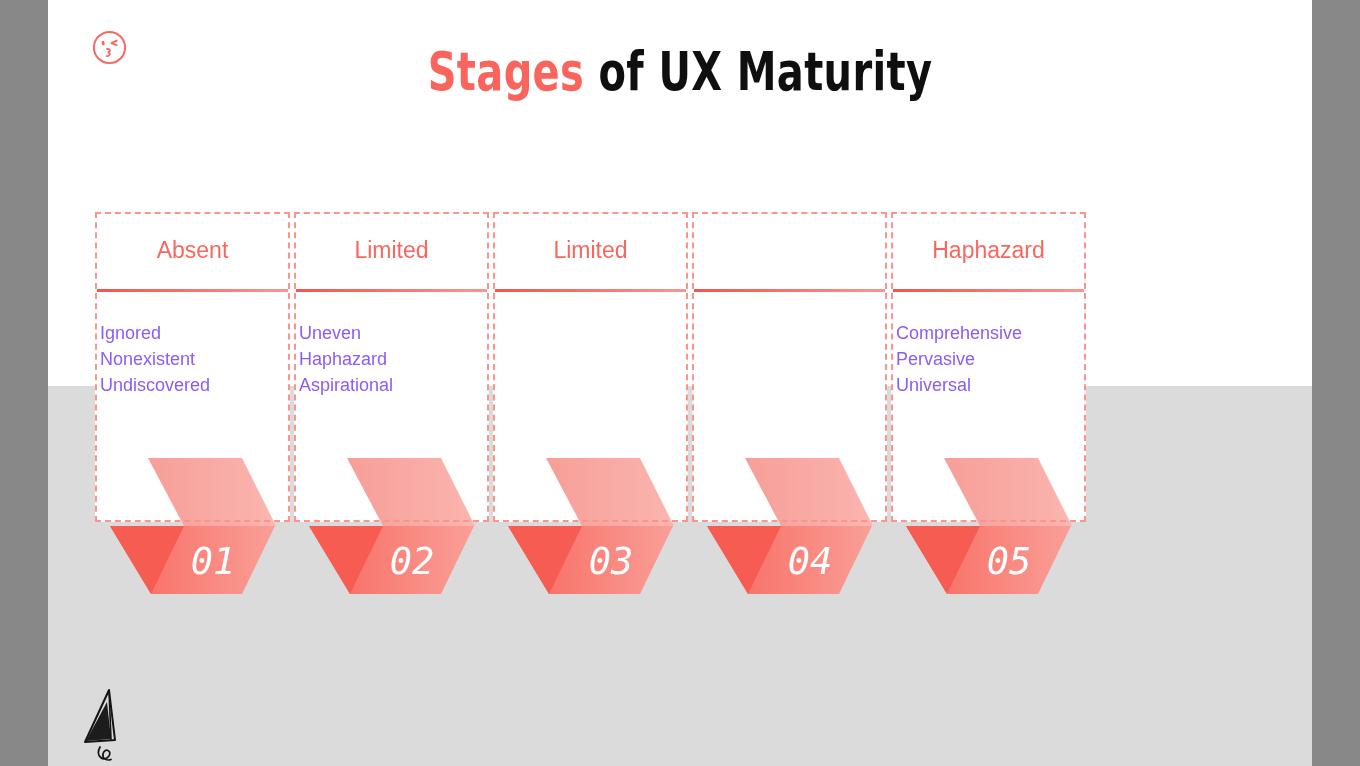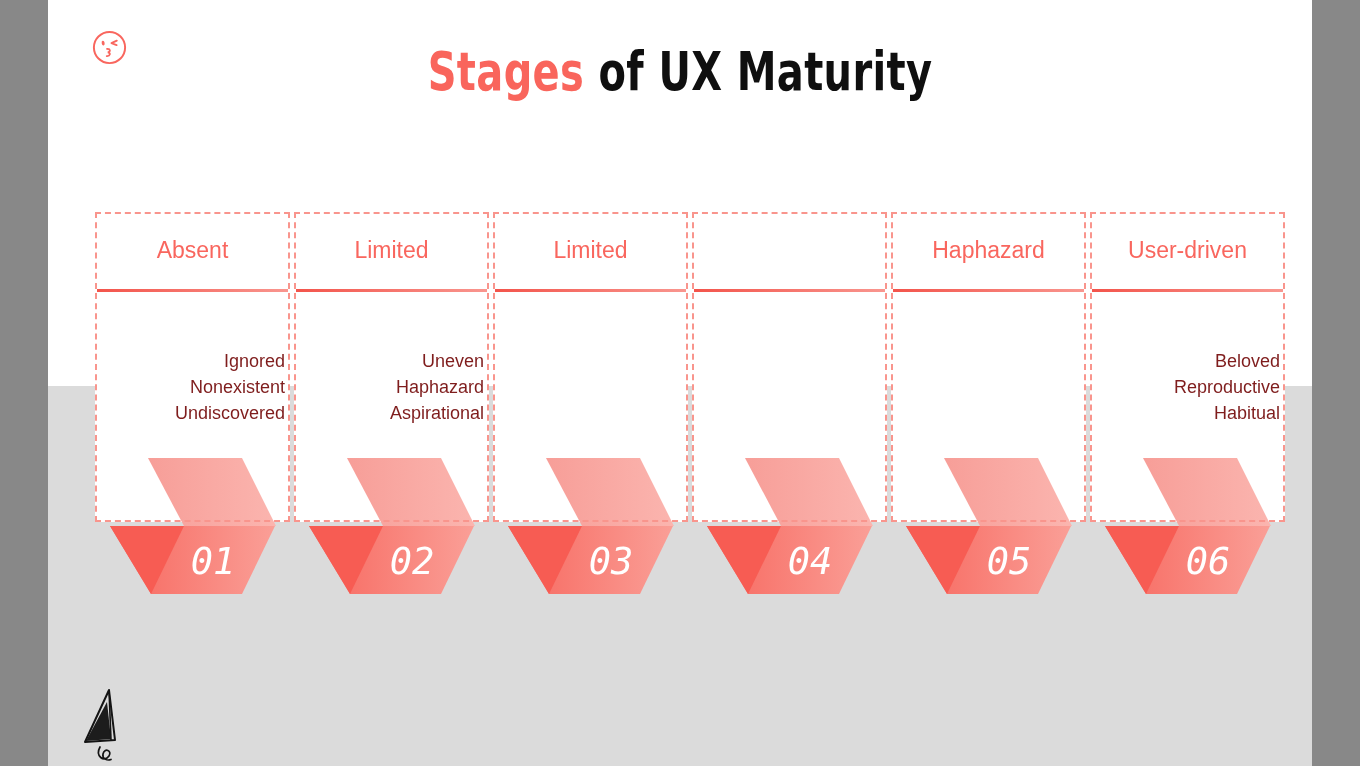--- a/index.html
+++ b/index.html
@@ -23,22 +23,22 @@
   .cards{position:absolute;left:47px;top:212px;display:flex;gap:4px;z-index:2;}
   .card{position:relative;width:195px;height:310px;background:#ffffff;box-sizing:border-box;}
   .card-border{position:absolute;inset:0;border:2px dashed #f9958d;pointer-events:none;z-index:4;}
   .card-title{
     position:absolute;top:0;left:0;right:0;height:77px;display:flex;
     align-items:center;justify-content:center;color:#f9665e;font-size:23px;z-index:2;
   }
   .card-divider{position:absolute;top:77px;left:2px;right:2px;height:3px;
     background:linear-gradient(90deg,#f3544b,#f9968f);z-index:2;}
   .card-desc{
-    position:absolute;top:108px;left:5px;right:5px;text-align:right;
-    font-size:18px;line-height:26px;color:#7f1d1d;white-space:pre-line;z-index:2;margin-top:28px;
+    position:absolute;top:108px;left:5px;right:5px;text-align:left;
+    font-size:18px;line-height:26px;color:#8b5cf6;white-space:pre-line;z-index:2;
   }
   .ribbon{position:absolute;left:0;top:243px;width:195px;height:140px;overflow:visible;z-index:1;}
   .ribbon text{
     font-family:"DejaVu Sans Mono",monospace;font-style:italic;font-size:37px;
     fill:#ffffff;text-anchor:middle;
   }
 
   
   .doodle{position:absolute;}
   .kiss-face{left:42px;top:28px;}
@@ -149,42 +149,31 @@
         <polygon points="15,71 180,71 147,139 56,139" fill="url(#gMain)"></polygon>
         <polygon points="15,71 89,71 56,139" fill="#F75C53"></polygon>
         <text x="118" y="119">04</text>
       </svg>
     </div>
 
     <div class="card">
       <div class="card-border"></div>
       <div class="card-title">Haphazard</div>
       <div class="card-divider"></div>
+      <div class="card-desc">Comprehensive
+Pervasive
+Universal</div>
       <svg class="ribbon" viewBox="0 0 195 140">
         <polygon points="53,3 147,3 181,71 89,71" fill="url(#gLight)"></polygon>
         <polygon points="15,71 180,71 147,139 56,139" fill="url(#gMain)"></polygon>
         <polygon points="15,71 89,71 56,139" fill="#F75C53"></polygon>
         <text x="118" y="119">05</text>
       </svg>
     </div>
 
-    <div class="card">
-      <div class="card-border"></div>
-      <div class="card-title">User-driven</div>
-      <div class="card-divider"></div>
-      <div class="card-desc">Beloved
-Reproductive
-Habitual</div>
-      <svg class="ribbon" viewBox="0 0 195 140">
-        <polygon points="53,3 147,3 181,71 89,71" fill="url(#gLight)"></polygon>
-        <polygon points="15,71 180,71 147,139 56,139" fill="url(#gMain)"></polygon>
-        <polygon points="15,71 89,71 56,139" fill="#F75C53"></polygon>
-        <text x="118" y="119">06</text>
-      </svg>
-    </div>
 
   </div>
 
   <svg class="doodle plane" width="62" height="80" viewBox="0 0 62 80" fill="none">
     <path d="M15,58 L39,6 L45,56 Z" stroke="#141414" stroke-width="2" stroke-linejoin="round"></path>
     <path d="M16,57 L37,18 L41,55 Z" fill="#1c1c1c"></path>
     <path d="M39,6 L41,56" stroke="#141414" stroke-width="1.6"></path>
     <path d="M30,63 c-5,9 4,16 9,9 c3.5,-5 -4.5,-9 -6,-2 c-1,4.5 4,7 8,5.5" stroke="#141414" stroke-width="1.7" stroke-linecap="round"></path>
   </svg>
 

